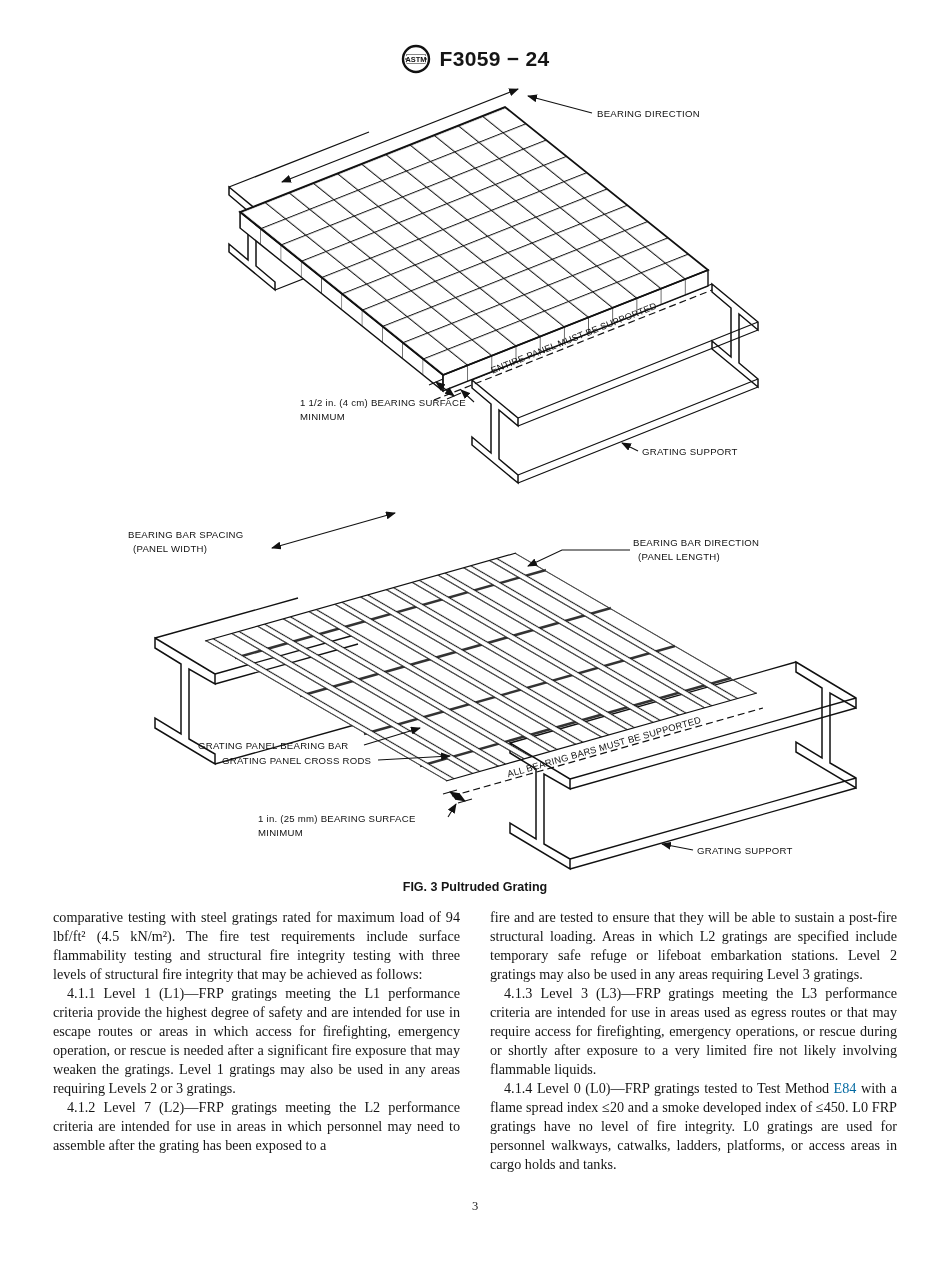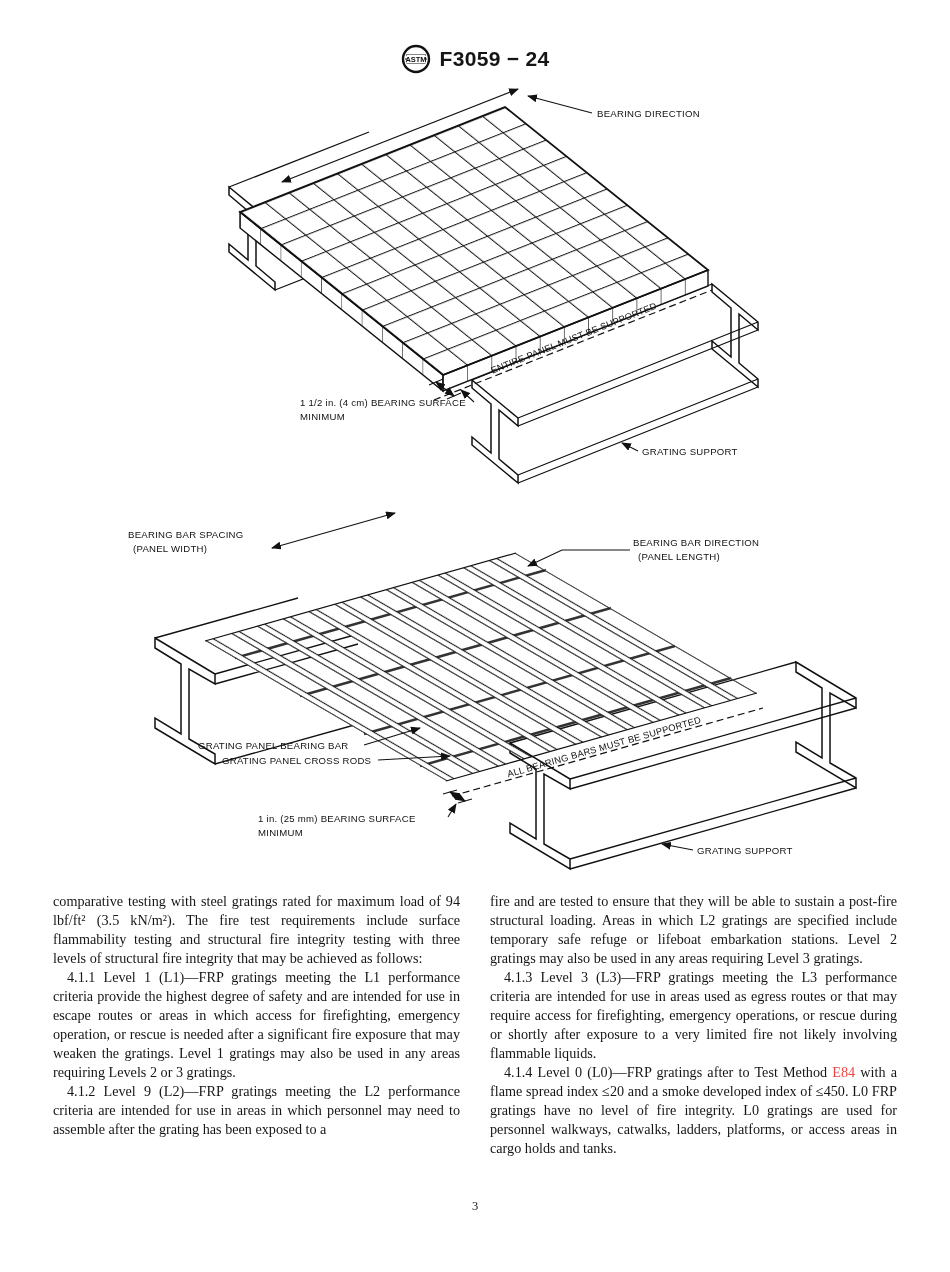--- a/index.html
+++ b/index.html
@@ -10,21 +10,21 @@
   figure{margin:0;}
   .figcap{text-align:center;font-family:"Liberation Sans",sans-serif;font-weight:700;
           font-size:12.5px;margin-top:2px;}
   .figlabel{font-family:"Liberation Sans",sans-serif;font-size:9.6px;fill:#111;letter-spacing:.25px;}
   .figlabel.rot{font-size:9.3px;}
   .cols{display:flex;gap:30px;padding:0 53px;margin-top:14px;}
   .col{flex:1;font-size:14.2px;line-height:19px;text-align:justify;}
   .col p{margin:0;text-indent:14px;}
   .col p.cont{text-indent:0;}
   .it{}
-  .ref-link{color:#ef4444;text-decoration:none;cursor:pointer;}
+  .ref-link{color:#0369a1;text-decoration:none;cursor:pointer;}
   .pageno{position:absolute;bottom:30px;left:0;right:0;text-align:center;font-size:12.5px;}
   svg{display:block;}
 </style>
 </head>
 <body>
 
 <div class="page">
 
   <div class="hdr">
     <svg width="30" height="30" viewBox="0 0 30 30">
@@ -147,30 +147,31 @@
         <line x1="450" y1="286" x2="465" y2="295" stroke-width="1.1" marker-start="url(#ah3)" marker-end="url(#ah3)"></line>
         <path d="M443 288 L457 284 M458 297 L472 293" stroke-width="1.1"></path>
         <line x1="448" y1="311" x2="456" y2="298" stroke-width="1.1" marker-end="url(#ah3)"></line>
       </g>
       <text class="figlabel" x="258" y="316">1 in. (25 mm) BEARING SURFACE</text>
       <text class="figlabel" x="258" y="330">MINIMUM</text>
 
       <line x1="693" y1="344" x2="662" y2="338" stroke="#111" stroke-width="1.1" marker-end="url(#ah3)"></line>
       <text class="figlabel" x="697" y="348">GRATING SUPPORT</text>
     </svg>
+    <figcaption class="figcap">FIG. 3 Pultruded Grating</figcaption>
   </figure>
 
   <main class="cols">
     <div class="col">
-      <p class="cont">comparative testing with steel gratings rated for maximum load of 94 lbf/ft² (3.5 kN/m²). The fire test requirements include surface flammability testing and structural fire integrity testing with three levels of structural fire integrity that may be achieved as follows:</p>
+      <p class="cont">comparative testing with steel gratings rated for maximum load of 94 lbf/ft² (4.5 kN/m²). The fire test requirements include surface flammability testing and structural fire integrity testing with three levels of structural fire integrity that may be achieved as follows:</p>
       <p><span>4.1.1 </span><span class="it">Level 1 (L1)</span><span>—FRP gratings meeting the L1 performance criteria provide the highest degree of safety and are intended for use in escape routes or areas in which access for firefighting, emergency operation, or rescue is needed after a significant fire exposure that may weaken the gratings. Level 1 gratings may also be used in any areas requiring Levels 2 or 3 gratings.</span></p>
-      <p><span>4.1.2 </span><span class="it">Level 9 (L2)</span><span>—FRP gratings meeting the L2 performance criteria are intended for use in areas in which personnel may need to assemble after the grating has been exposed to a</span></p>
+      <p><span>4.1.2 </span><span class="it">Level 7 (L2)</span><span>—FRP gratings meeting the L2 performance criteria are intended for use in areas in which personnel may need to assemble after the grating has been exposed to a</span></p>
     </div>
     <div class="col">
       <p class="cont">fire and are tested to ensure that they will be able to sustain a post-fire structural loading. Areas in which L2 gratings are specified include temporary safe refuge or lifeboat embarkation stations. Level 2 gratings may also be used in any areas requiring Level 3 gratings.</p>
       <p><span>4.1.3 </span><span class="it">Level 3 (L3)</span><span>—FRP gratings meeting the L3 performance criteria are intended for use in areas used as egress routes or that may require access for firefighting, emergency operations, or rescue during or shortly after exposure to a very limited fire not likely involving flammable liquids.</span></p>
-      <p><span>4.1.4 </span><span class="it">Level 0 (L0)</span><span>—FRP gratings after to Test Method </span><a class="ref-link" href="#">E84</a><span> with a flame spread index ≤20 and a smoke developed index of ≤450. L0 FRP gratings have no level of fire integrity. L0 gratings are used for personnel walkways, catwalks, ladders, platforms, or access areas in cargo holds and tanks.</span></p>
+      <p><span>4.1.4 </span><span class="it">Level 0 (L0)</span><span>—FRP gratings tested to Test Method </span><a class="ref-link" href="#">E84</a><span> with a flame spread index ≤20 and a smoke developed index of ≤450. L0 FRP gratings have no level of fire integrity. L0 gratings are used for personnel walkways, catwalks, ladders, platforms, or access areas in cargo holds and tanks.</span></p>
     </div>
   </main>
 
   <div class="pageno">3</div>
 
 </div>
 
 </body></html>

